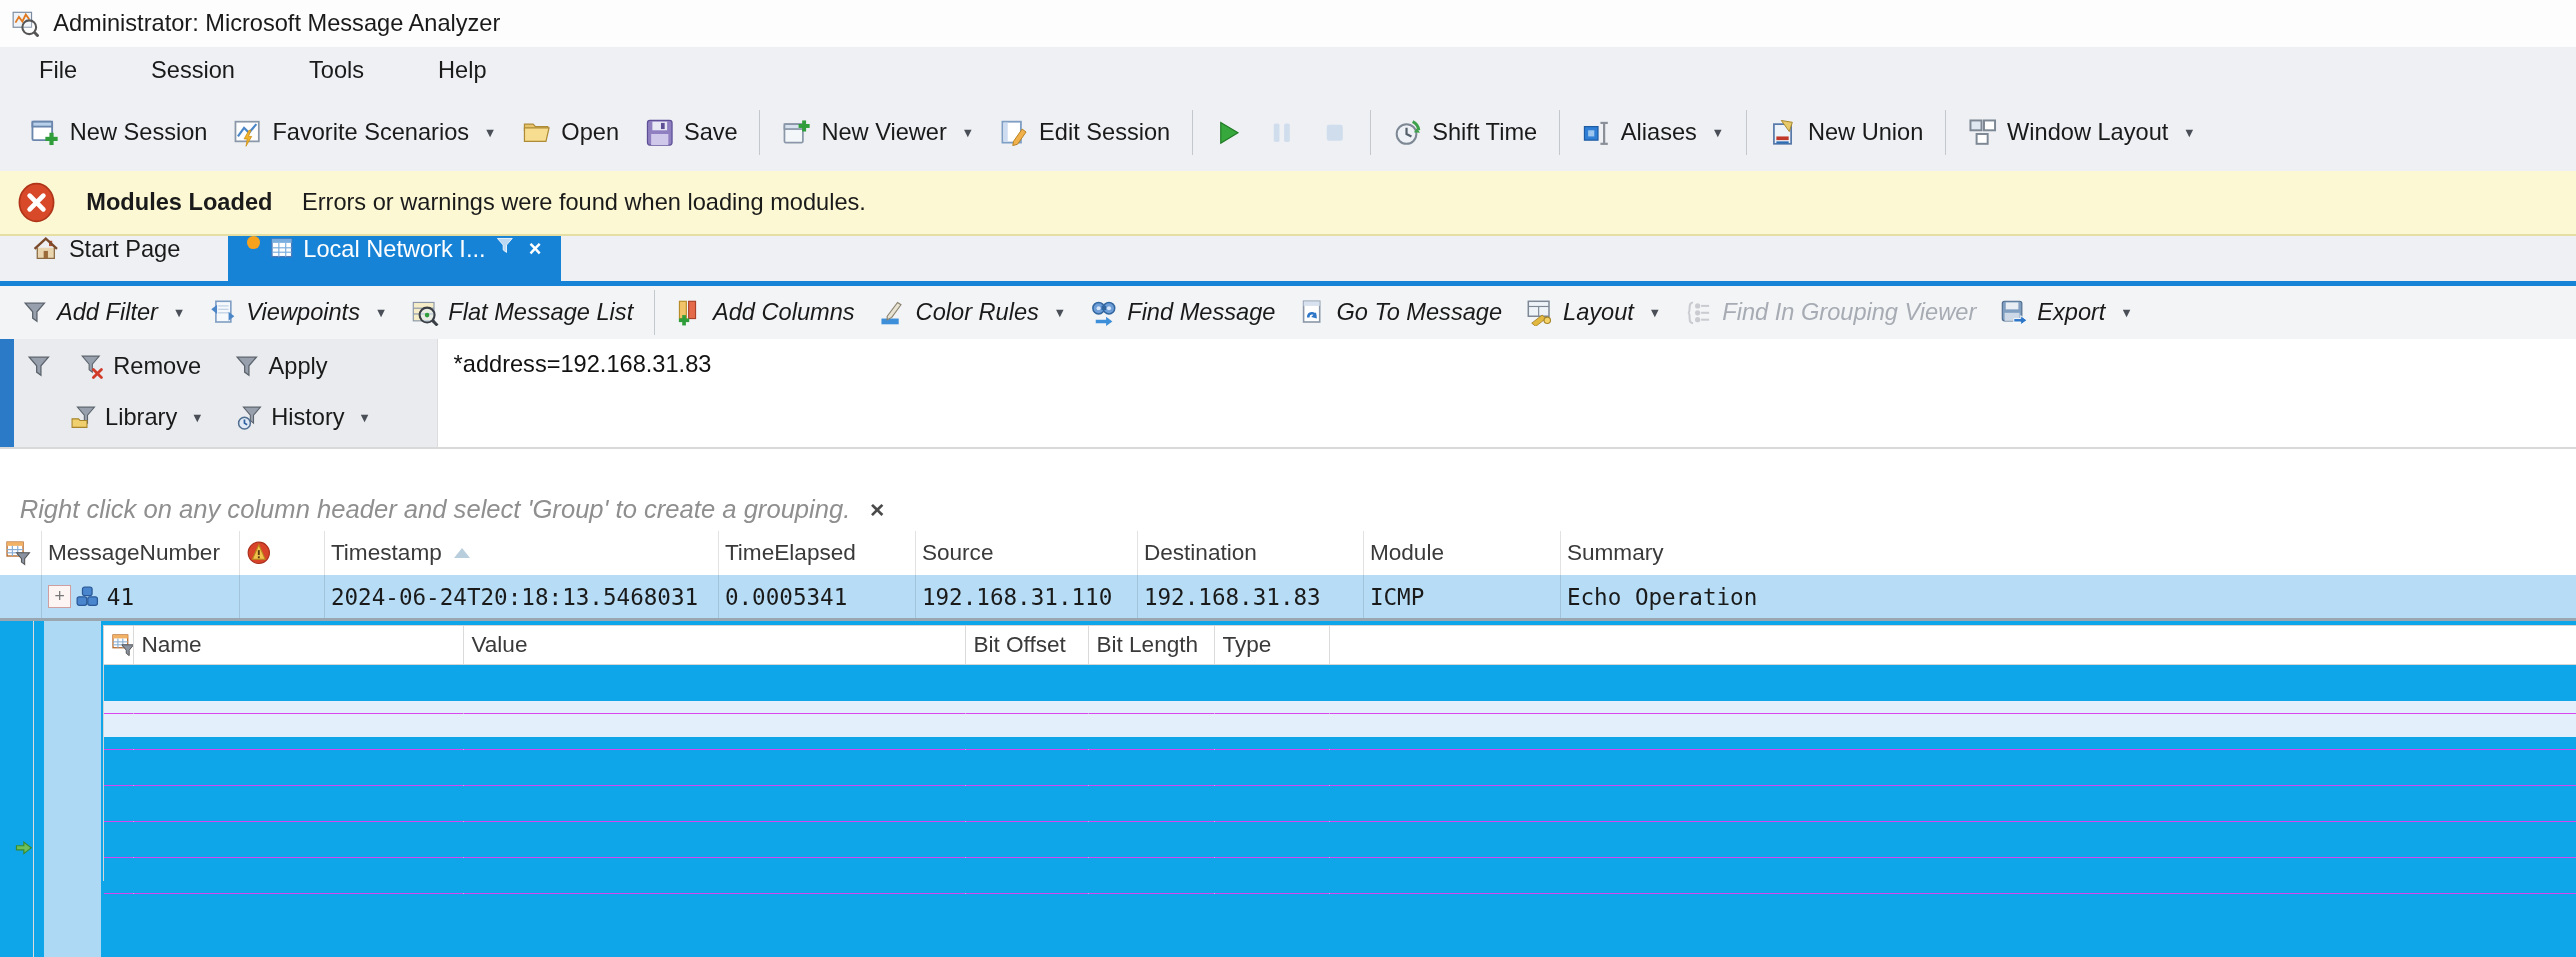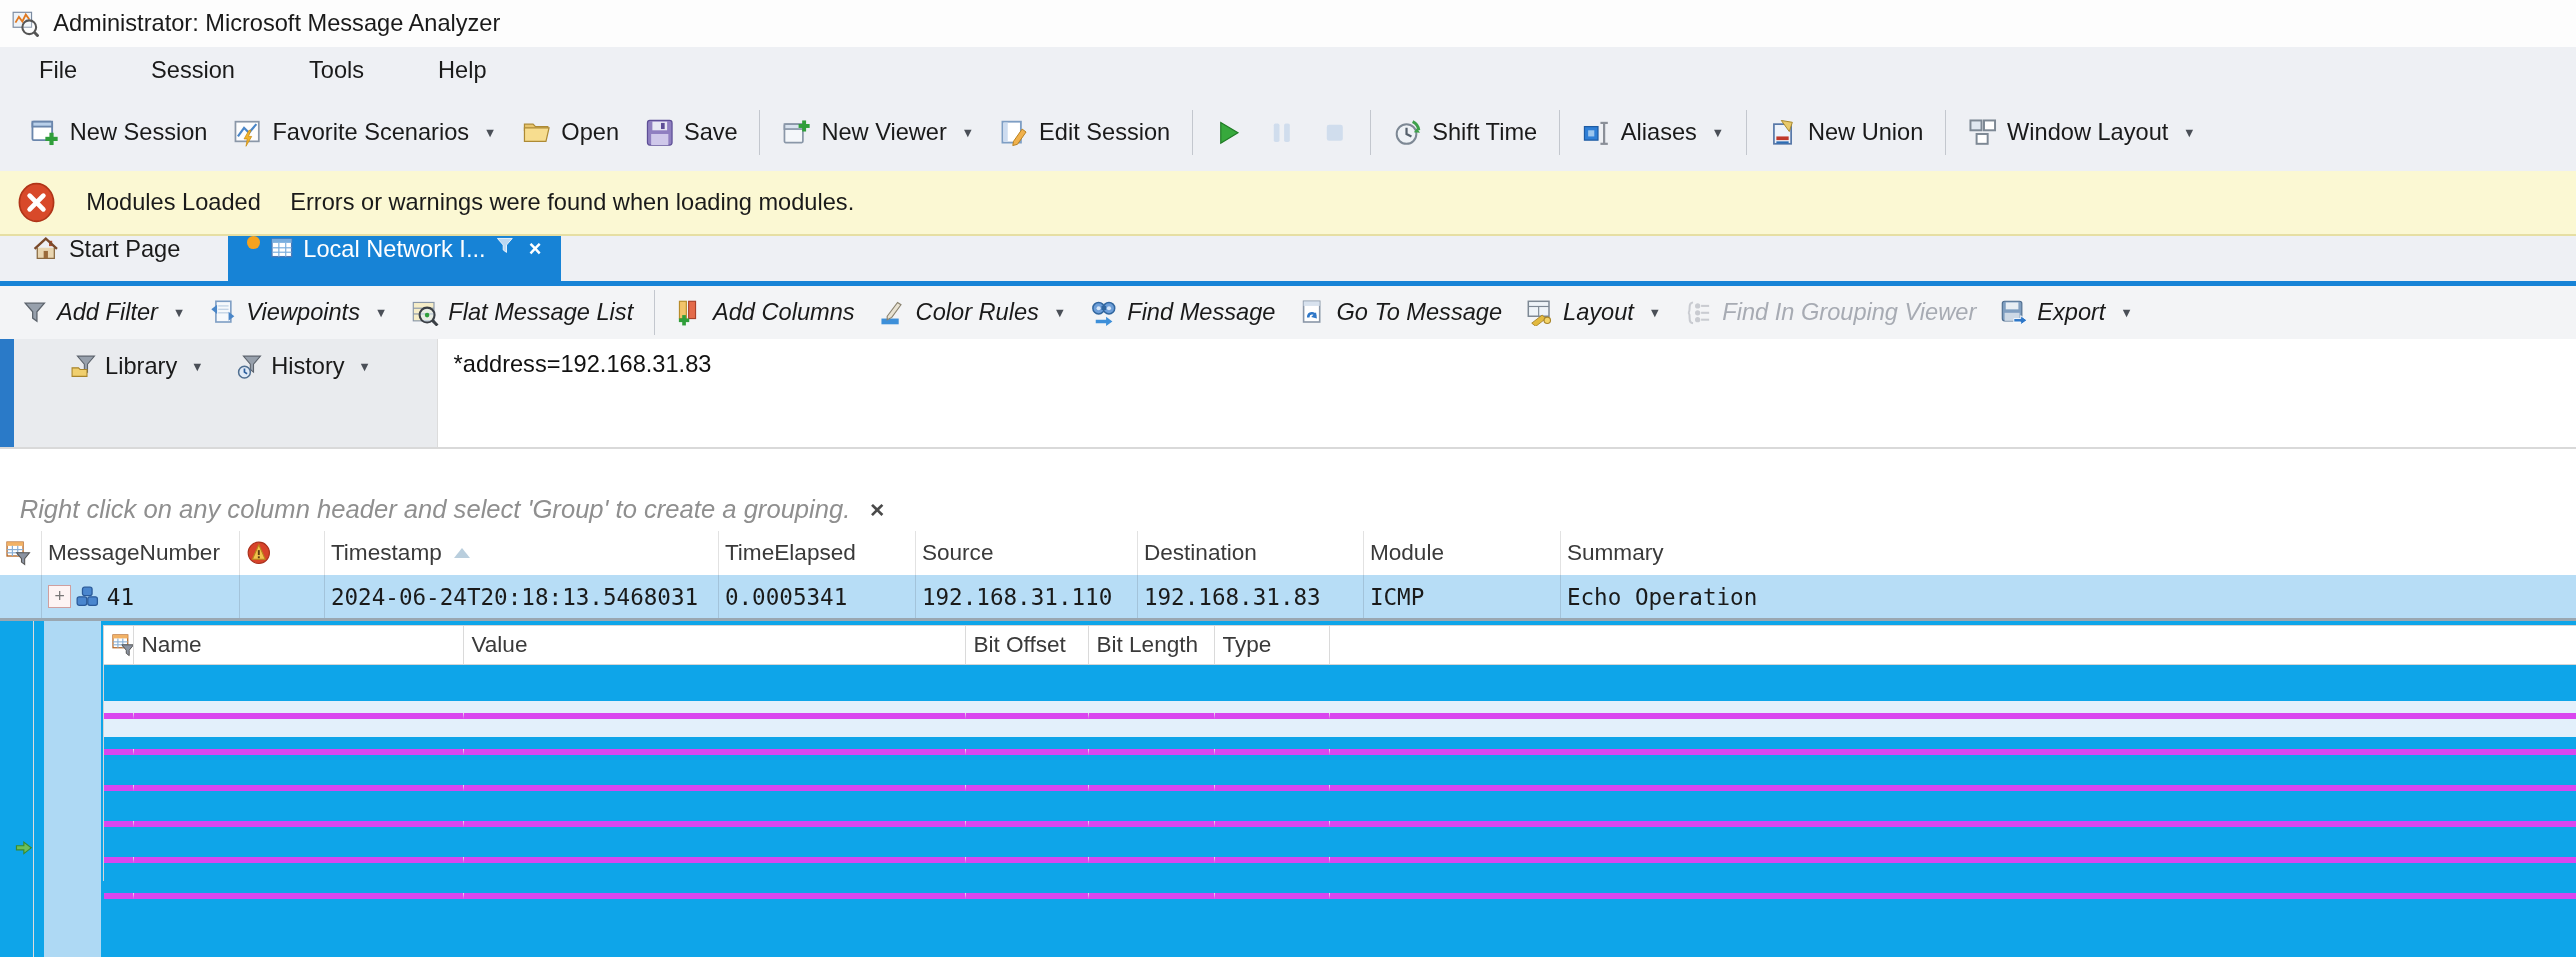--- a/index.html
+++ b/index.html
@@ -24,21 +24,21 @@
   
   .toolbar { height:77px; background:#eef0f4; display:flex; align-items:center;
              padding-left:17.7px; font-size:23.6px; }
   .tb-item { display:flex; align-items:center; gap:9.8px; padding:0 12.8px; height:57px; cursor:default; }
   .tb-sep { width:1px; height:45px; background:#c3c7ce; margin:0 8.9px; }
   .caret { font-size:12.8px; color:#4a4f57; margin-left:4.9px; }
 
   
   .banner { height:65px; background:#fbf8d3; border-bottom:2px solid #e6dfa3;
             display:flex; align-items:center; gap:29.5px; padding-left:15.8px; font-size:23.6px; }
-  .banner-title { font-weight:normal; }
+  .banner-title { font-weight:bold; }
 
   
   .tabbar { height:50px; background:#eef0f4; position:relative; display:flex;
             align-items:flex-end; padding:0 0 4.9px 13.8px; font-size:23.6px; }
   .tab { height:45px; display:flex; align-items:flex-start; gap:9.8px; padding:0 19.7px; cursor:default; }
   .tab.active { background:#1783d6; color:#fff; }
   .tab-underline { position:absolute; left:0; bottom:0; height:4.9px; width:100%; background:#1783d6; }
   .tab-dot { width:12.8px; height:12.8px; border-radius:50%; background:#f6a21d; }
   .tab-close { font-weight:bold; font-size:21.7px; color:#fff; margin-left:3.9px; }
 
@@ -89,21 +89,21 @@
   .detail-table { position:absolute; left:103px; right:0; top:3.9px;
                   border-top:1px solid #d5d5d5; border-left:1px solid #d5d5d5; }
   .d-cols { display:grid; grid-template-columns:29.5px 330px 502px 123px 126px 115px minmax(0,1fr); }
   .d-header { height:39px; font-size:22.6px; color:#3a3a3a; background:#fff; }
   .d-header .cell { display:flex; align-items:center; padding-left:7.9px;
                     border-right:1px solid #dadada; border-bottom:1px solid #d5d5d5;
                     white-space:nowrap; overflow:hidden; }
   .d-header .cell.fill { border-right:none; }
   .d-row { height:36px; font-family:"DejaVu Sans Mono",monospace; font-size:21.7px; color:#000; }
   .d-row .cell { display:flex; align-items:center; padding-left:7.9px;
-                 border-right:1px solid #e6e6e6; border-bottom:6px solid #d946ef;
+                 border-right:1px solid #e6e6e6; border-bottom:1px solid #d946ef;
                  white-space:nowrap; overflow:hidden;margin-top:48px; }
   .d-row .cell.fill { border-right:none; }
   .d-row .cell.name { padding-left:41px; }
   .d-row.hl { background:#e3f0fb; }
 </style>
 </head>
 <body>
 
 <div class="window">
 
@@ -449,20 +449,47 @@
           </svg>
         </span>
       <span>Export</span>
       <span class="caret">▼</span>
     </div>
   </div>
 
   <div class="filter-panel">
     <div class="filter-accent"></div>
     <div class="filter-buttons">
+      <div class="filter-row">
+        <span class="icon i26 f-btn" style="margin-right:27.6px">
+            <svg viewBox="0 0 24 24">
+              <path d="M3 3h18l-7 8v9l-4-3v-6z" fill="#97a0ac" stroke="#5c636c" stroke-width="1.2"></path>
+            </svg>
+          </span>
+        <div class="f-btn">
+          <span class="icon i26">
+              <svg viewBox="0 0 24 24">
+                <path d="M3 2h16l-6.5 7.5V17l-3-2.3V9.5z" fill="#97a0ac" stroke="#5c636c"></path>
+                <g stroke="#d23b2a" stroke-width="2.6" stroke-linecap="round">
+                  <line x1="13.5" y1="14.5" x2="21" y2="22"></line>
+                  <line x1="21" y1="14.5" x2="13.5" y2="22"></line>
+                </g>
+              </svg>
+            </span>
+          <span>Remove</span>
+        </div>
+        <div class="f-btn">
+          <span class="icon i26">
+              <svg viewBox="0 0 24 24">
+                <path d="M3 3h18l-7 8v9l-4-3v-6z" fill="#97a0ac" stroke="#5c636c" stroke-width="1.2"></path>
+              </svg>
+            </span>
+          <span>Apply</span>
+        </div>
+      </div>
       <div class="filter-row" style="padding-left:45px">
         <div class="f-btn">
           <span class="icon i26">
               <svg viewBox="0 0 24 24">
                 <path d="M6 2h16l-6.5 7.5V17l-3-2.5V9.5z" fill="#97a0ac" stroke="#5c636c"></path>
                 <path d="M1 13h6l1.5 1.5H15V21H1z" fill="#f0cf6e" stroke="#a8842a"></path>
               </svg>
             </span>
           <span>Library</span>
           <span class="caret">▼</span>

